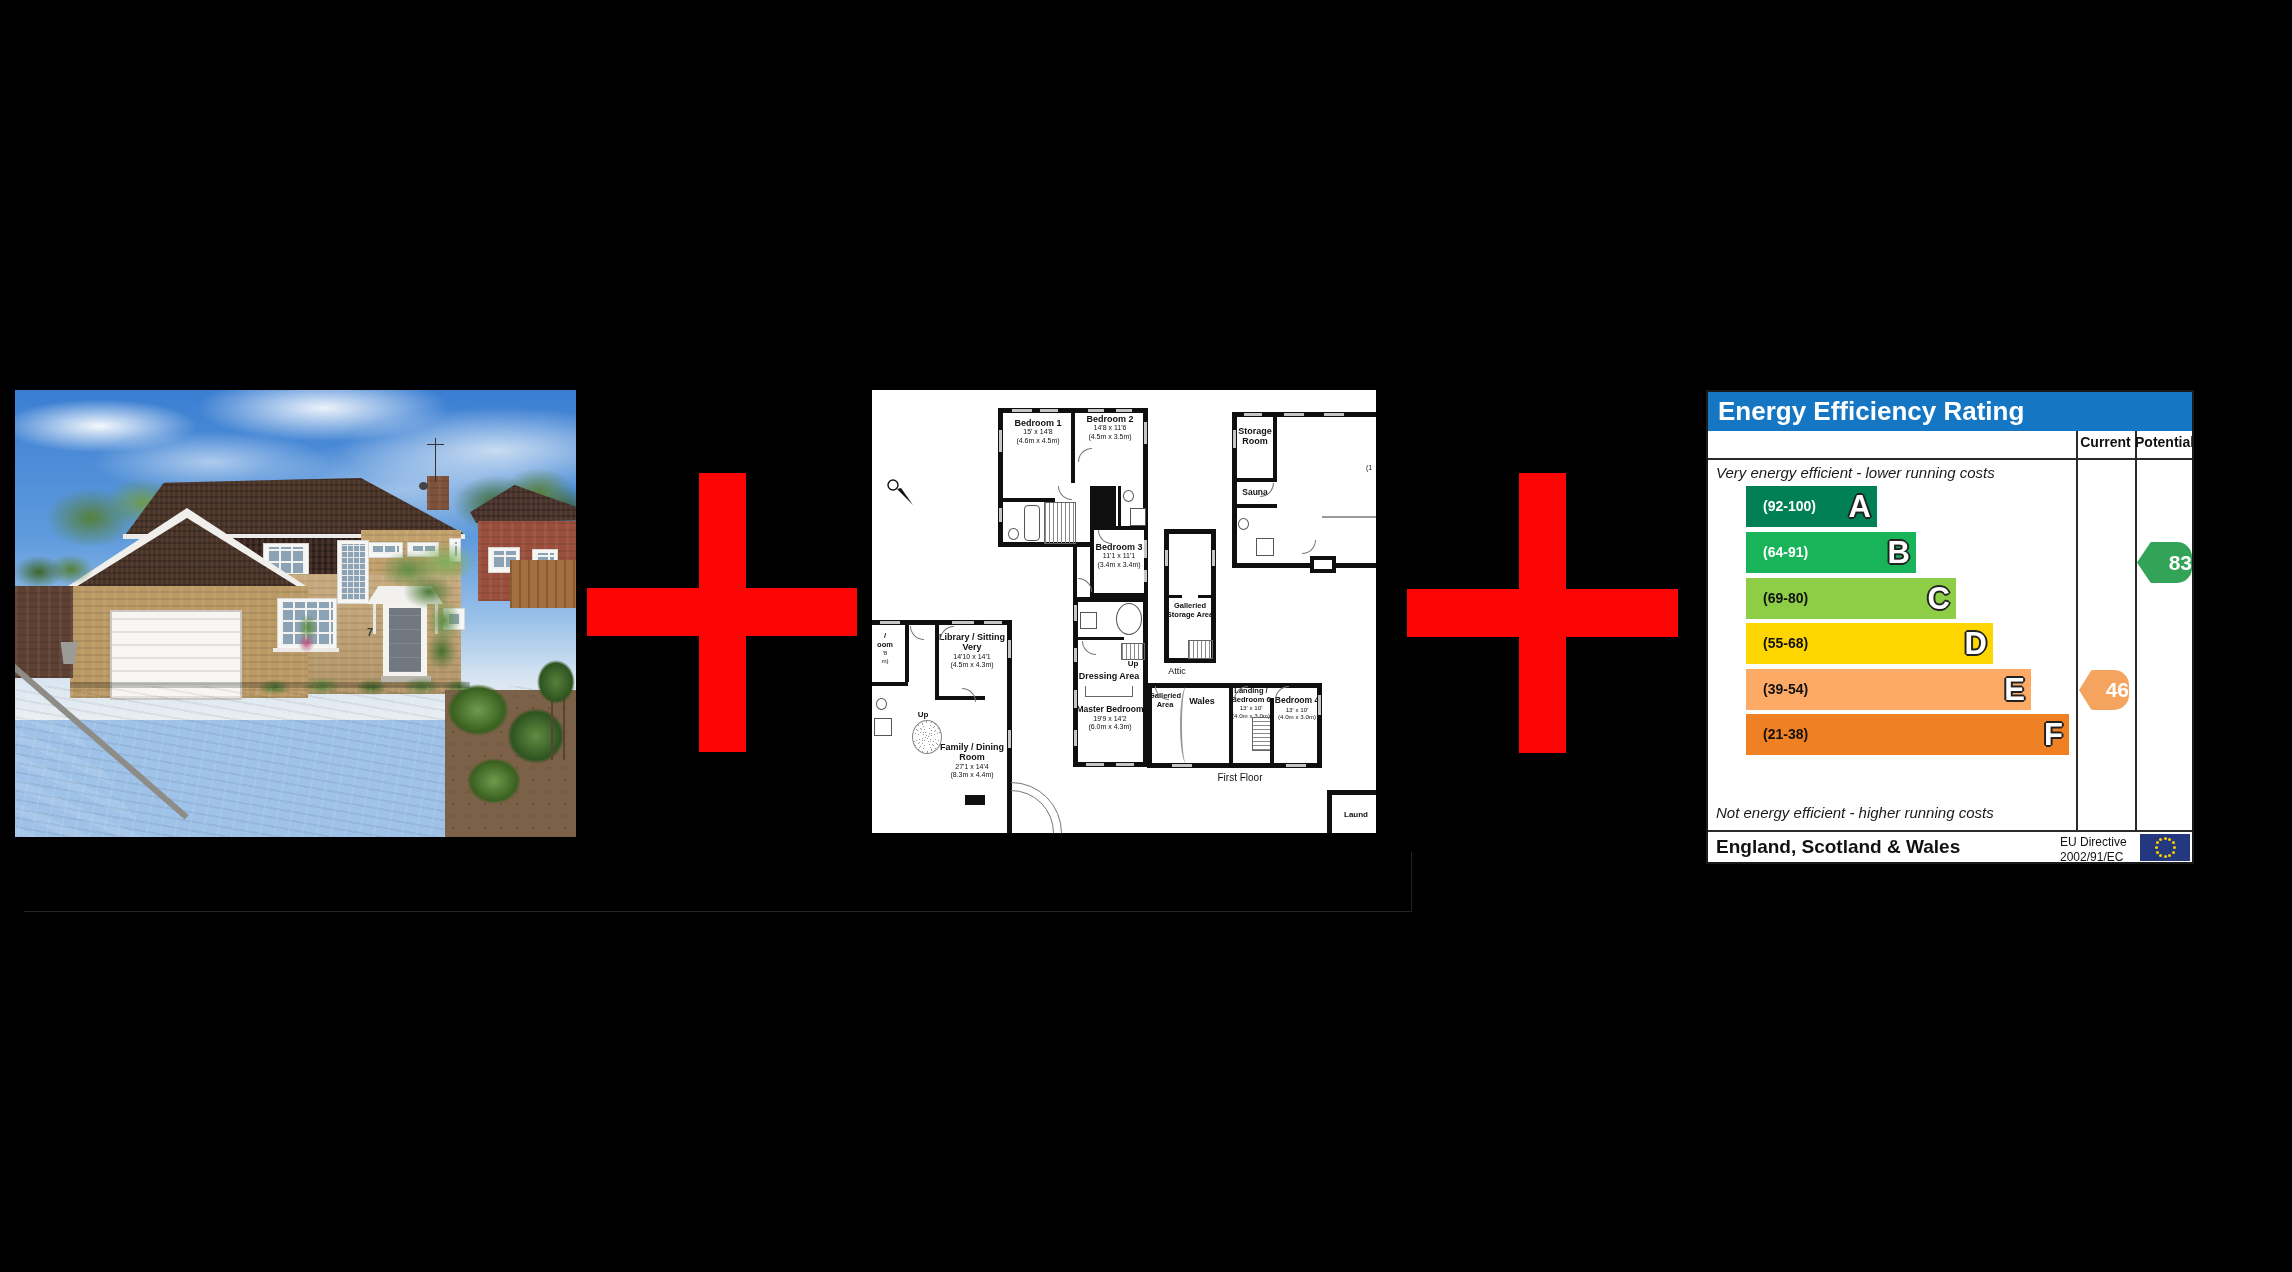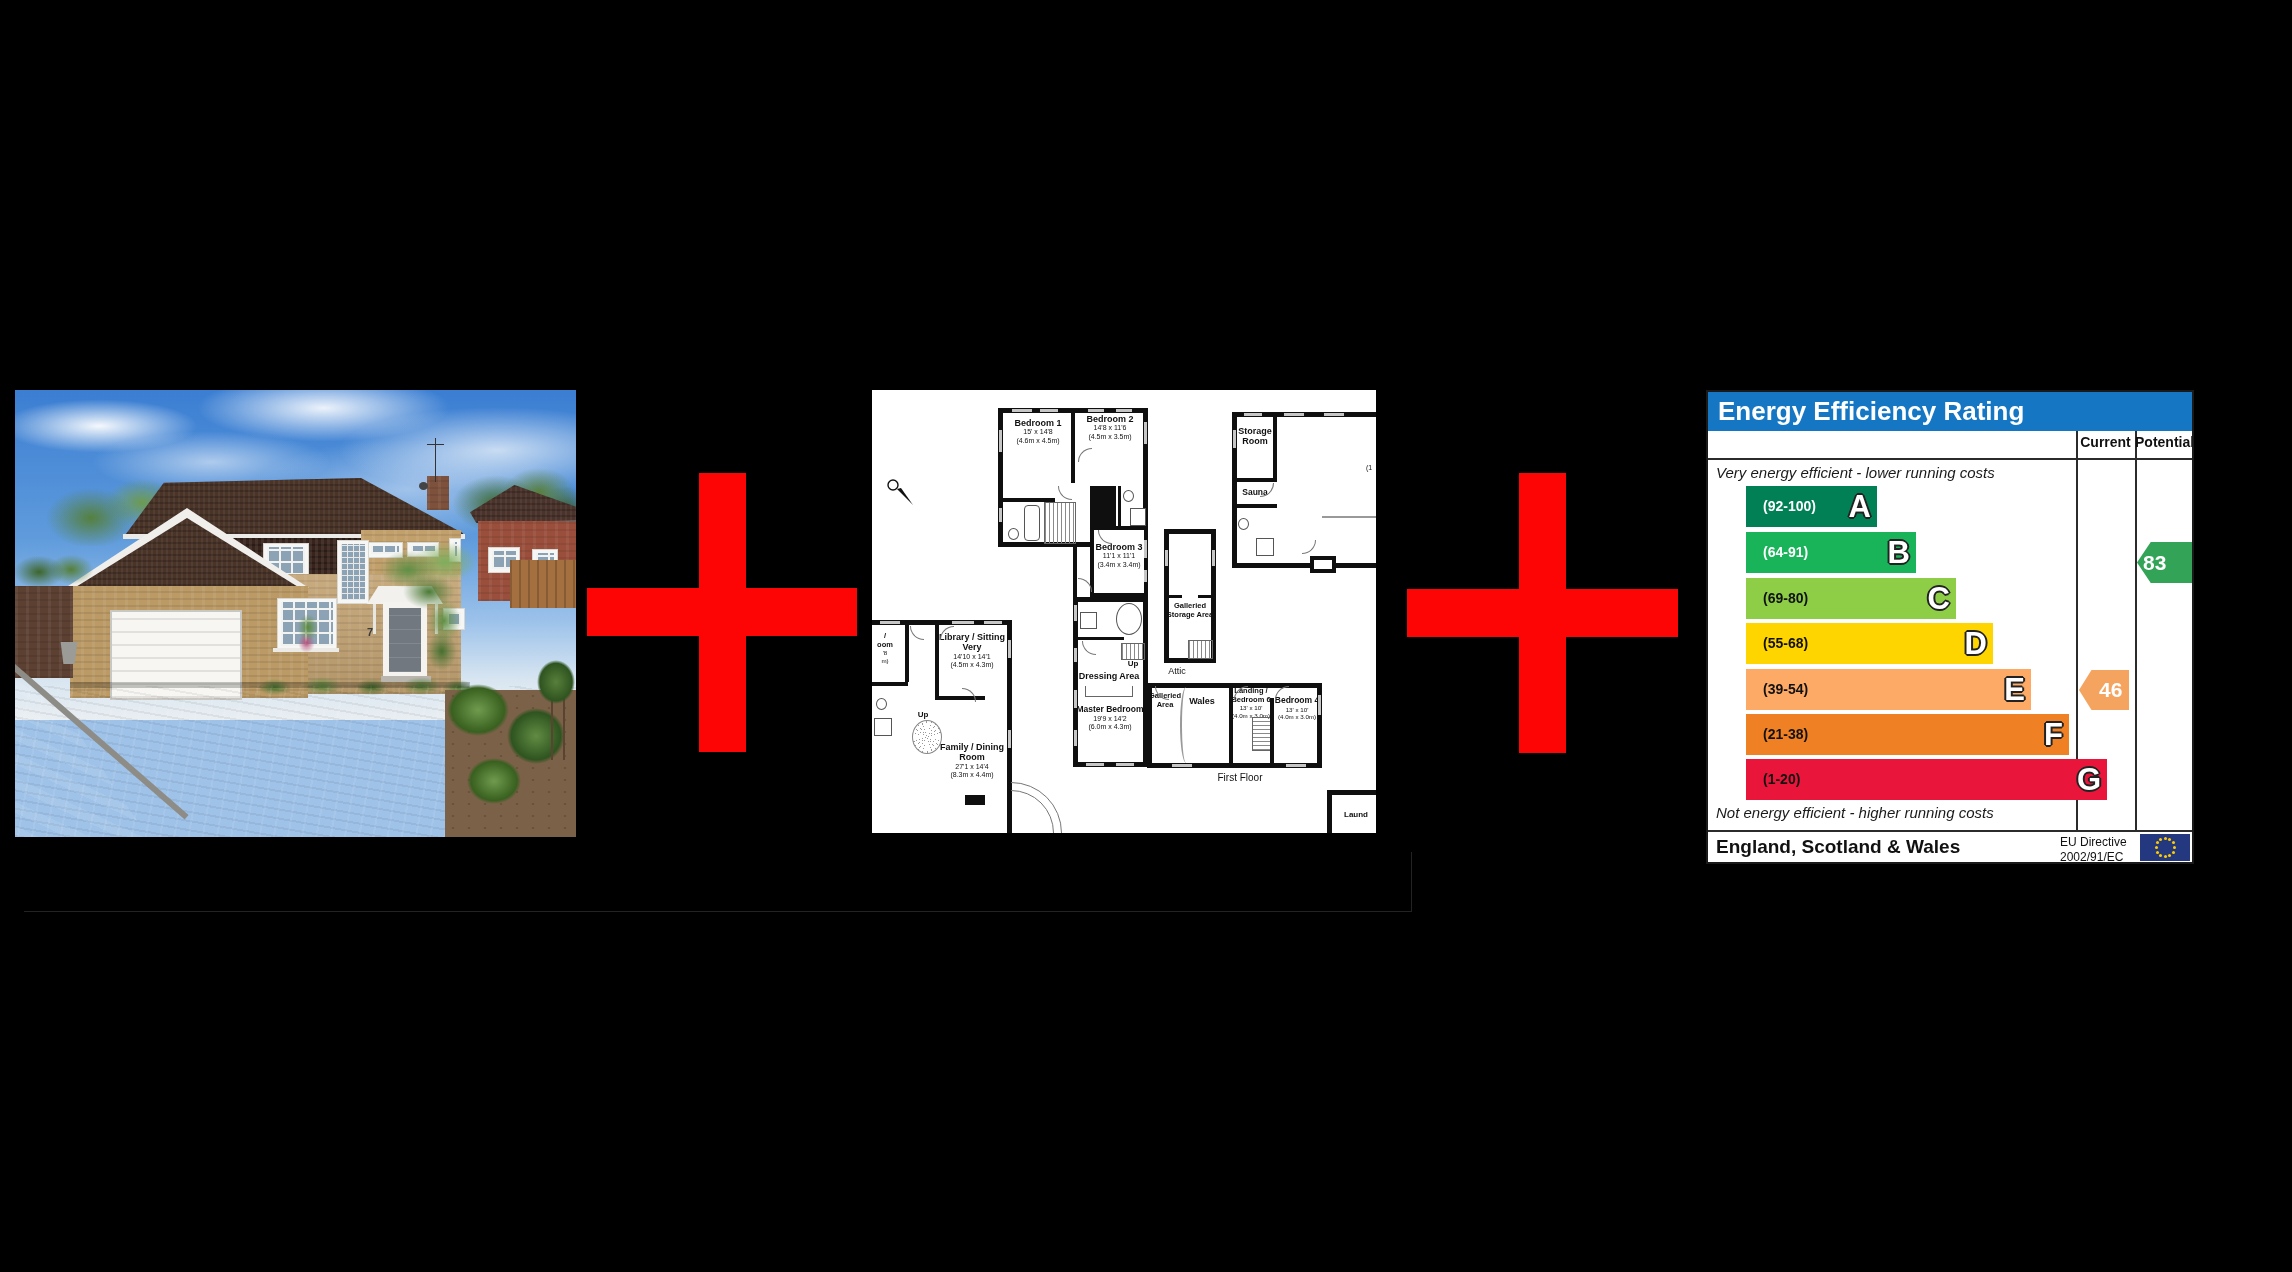--- a/index.html
+++ b/index.html
@@ -70,22 +70,22 @@
   .band .rng{position:absolute;left:17px;top:0;font-weight:bold;font-size:14px;line-height:41px;}
   .band .ltr{position:absolute;right:6px;top:1px;font-weight:bold;font-size:31px;line-height:39px;color:#fff;
      text-shadow:-2px 0 #222,2px 0 #222,0 -2px #222,0 2px #222,-1px -1px #222,1px 1px #222,-1px 1px #222,1px -1px #222;}
   .b-a{top:94px;width:131px;background:#008054;}  .b-a .rng{color:#fff;}
   .b-b{top:140px;width:170px;background:#19b459;} .b-b .rng{color:#fff;}
   .b-c{top:186px;width:210px;background:#8dce46;} .b-c .rng{color:#111;}
   .b-d{top:231px;width:247px;background:#ffd500;} .b-d .rng{color:#111;}
   .b-e{top:277px;width:285px;background:#fcaa65;} .b-e .rng{color:#111;}
   .b-f{top:322px;width:323px;background:#ef8023;} .b-f .rng{color:#111;}
   .b-g{top:367px;width:361px;background:#e9153b;} .b-g .rng{color:#111;}
-  .marker{position:absolute;color:#fff;font-weight:bold;font-size:21px;text-align:left;
-     clip-path:polygon(0 50%,25% 0,100% 0,100% 100%,25% 100%);}
+  .marker{position:absolute;color:#fff;font-weight:bold;font-size:21px;text-align:right;
+     clip-path:polygon(0 50%,25% 0,100% 0,100% 100%,25% 100%);border-radius:15px;}
   .flagstars{position:absolute;width:3px;height:3px;border-radius:50%;background:#fc0;
      box-shadow:-1px 5px #fc0,-5px 8px #fc0,-9px 9px #fc0,-14px 8px #fc0,-17px 5px #fc0,-18px 0 #fc0,
      -17px -5px #fc0,-14px -8px #fc0,-9px -9px #fc0,-5px -8px #fc0,-1px -5px #fc0;}
 </style>
 </head>
 <body>
 
 <div class="panel photo">
   <div class="abs sky"></div>
   <div class="abs clouds"></div>
@@ -427,24 +427,20 @@
     <div class="ltr">D</div>
   </div>
   <div class="band b-e">
     <div class="rng">(39-54)</div>
     <div class="ltr">E</div>
   </div>
   <div class="band b-f">
     <div class="rng">(21-38)</div>
     <div class="ltr">F</div>
   </div>
-  <div class="band b-g">
-    <div class="rng">(1-20)</div>
-    <div class="ltr">G</div>
-  </div>
 
   <div class="marker" style="left:371px;top:278px;width:50px;height:40px;line-height:40px;background:#f5a45f;padding-left:20px;box-sizing:border-box;">46</div>
   <div class="marker" style="left:429px;top:150px;width:55px;height:41px;line-height:41px;background:#33a357;padding-left:6px;box-sizing:border-box;">83</div>
 
   <div class="note" style="top:412px;">Not energy efficient - higher running costs</div>
 
   <div class="rowline" style="top:438px;"></div>
   <div class="abs" style="left:8px;top:444px;font-weight:bold;font-size:19px;color:#111;">England, Scotland &amp; Wales</div>
   <div class="abs" style="left:352px;top:443px;width:78px;font-size:12px;color:#111;line-height:1.25;">
     <div>EU Directive</div>

